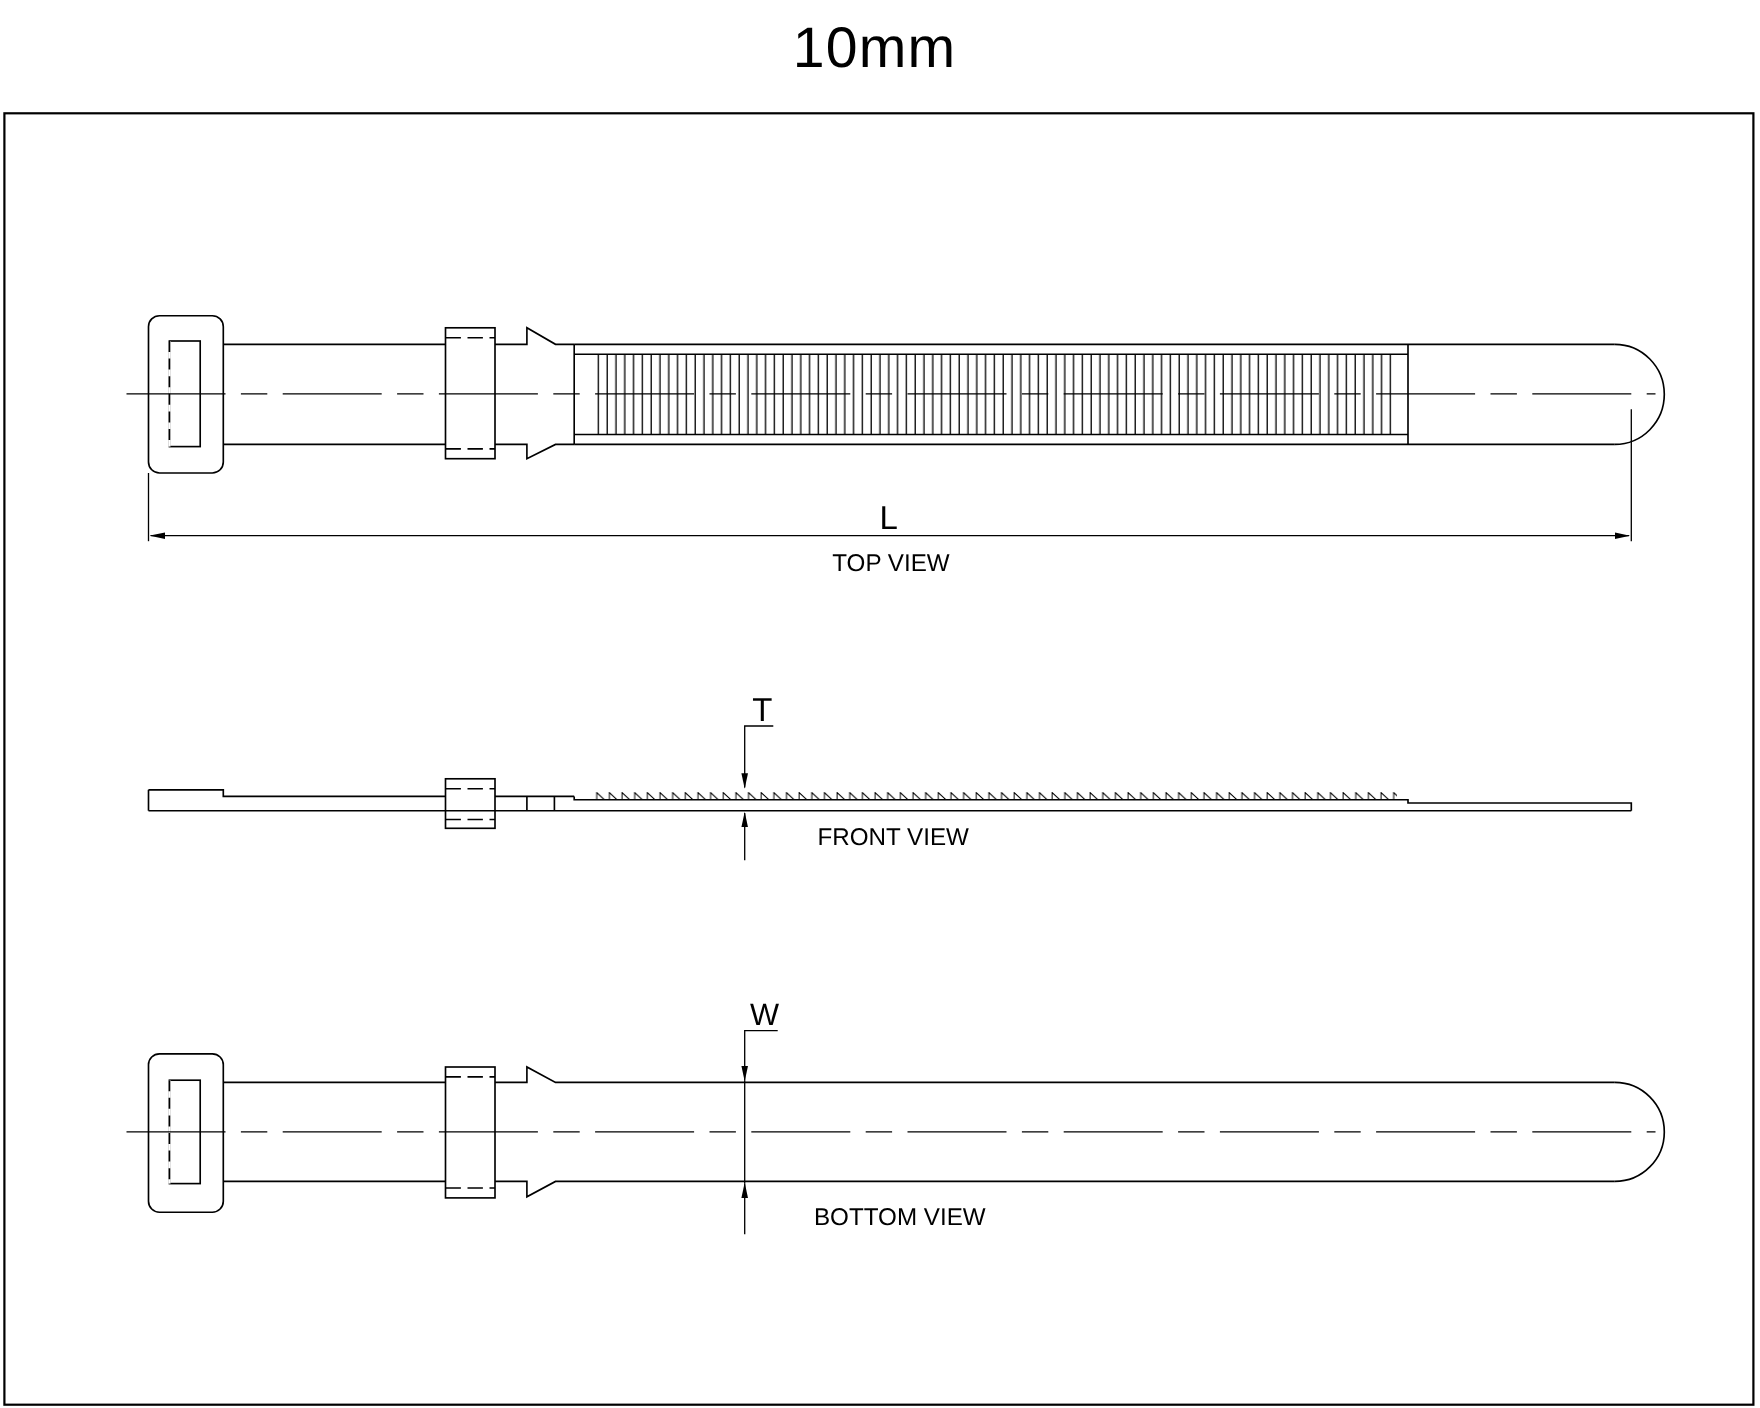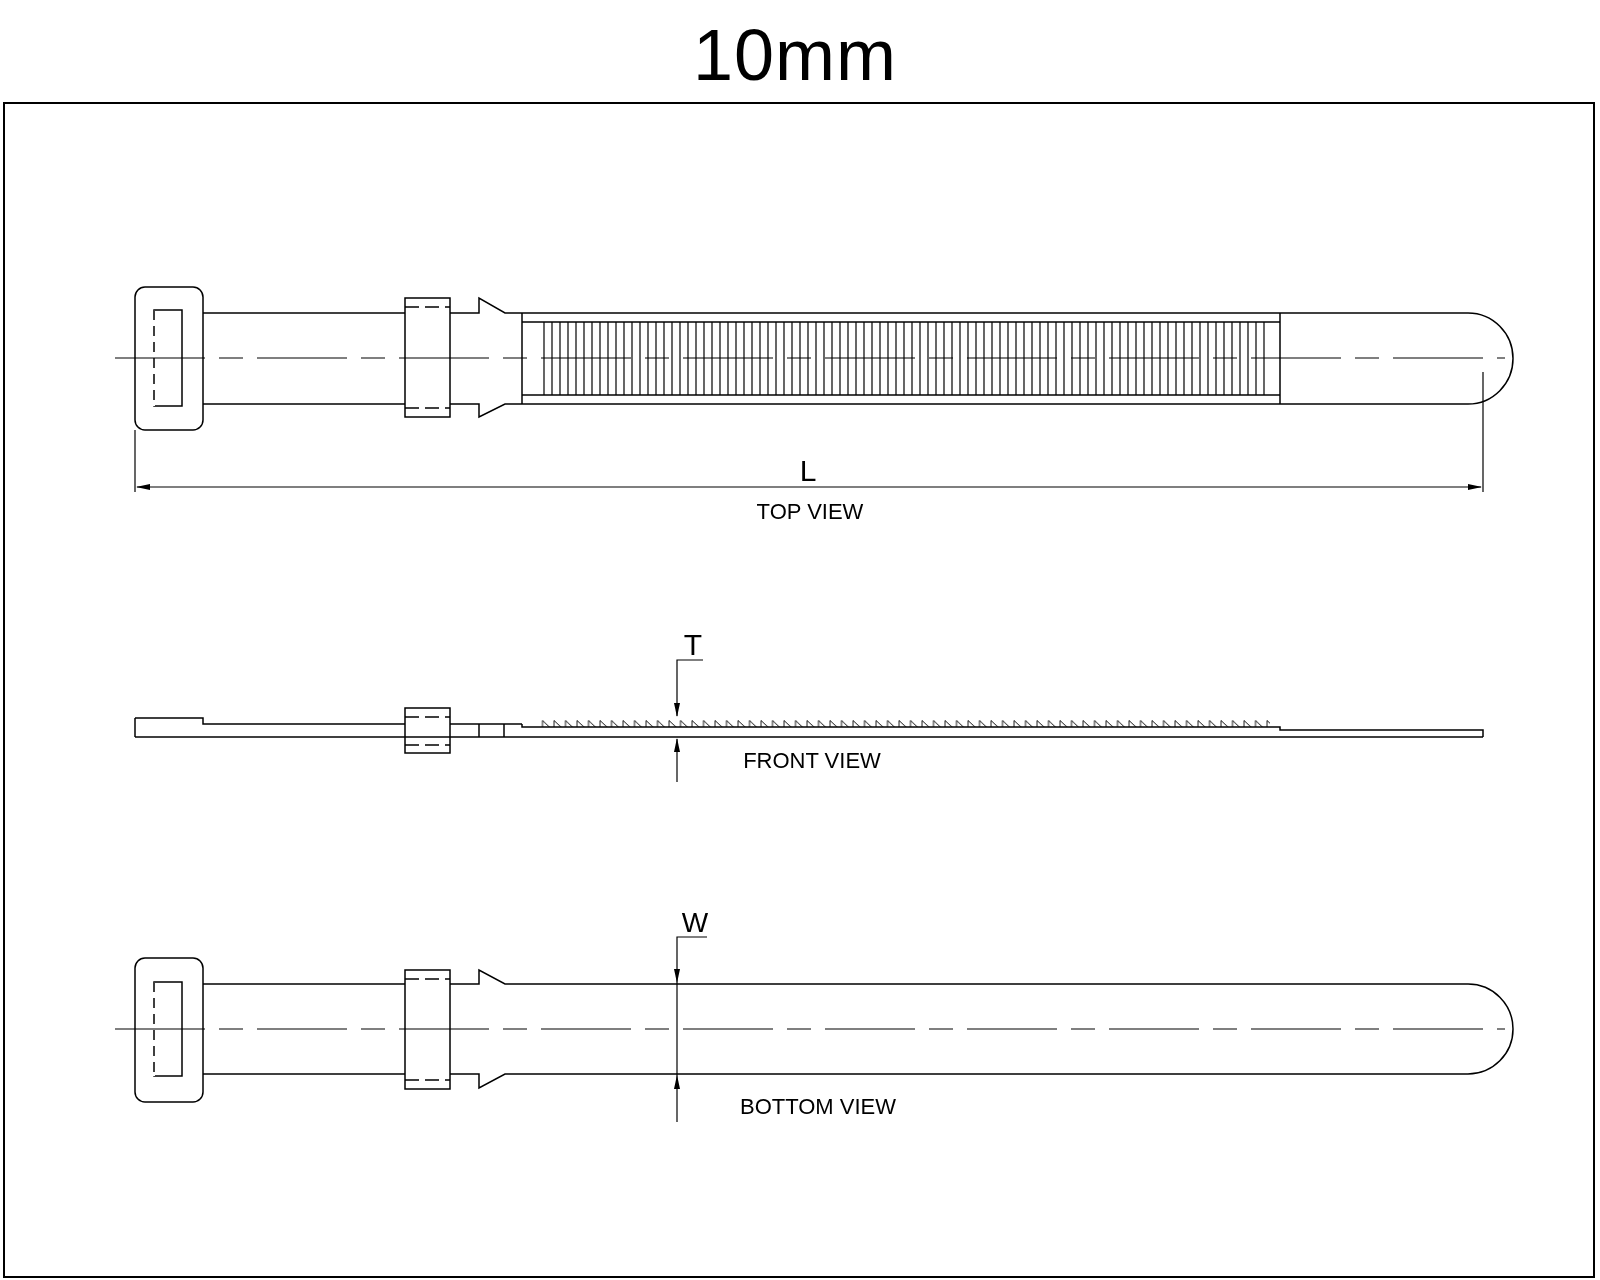--- a/index.html
+++ b/index.html
@@ -1,17 +1,17 @@
 <!DOCTYPE html>
 <html><head>
 <meta charset="utf-8">
 <style>
   html, body { margin: 0; padding: 0; background: #ffffff; }
   body { width: 1600px; height: 1280px; position: relative; overflow: hidden; font-family: "Liberation Sans", sans-serif; }
-  .title { position: absolute; left: 0; width: 1590px; top: 14px; text-align: center; font-size: 72px; color: #000; letter-spacing: 1px; }
+  .title { position: absolute; left: 0; width: 1590px; top: 14px; text-align: center; font-size: 52px; color: #000; letter-spacing: 1px; }
   svg.drawing { position: absolute; left: 0; top: 0; }
   .lbl { font-family: "Liberation Sans", sans-serif; fill: #000; }
 </style>
 </head>
 <body>
 
 <div class="title">10mm</div>
 
 <svg class="drawing" width="1600" height="1280" viewBox="0 0 1600 1280" xmlns="http://www.w3.org/2000/svg">
   <defs>

